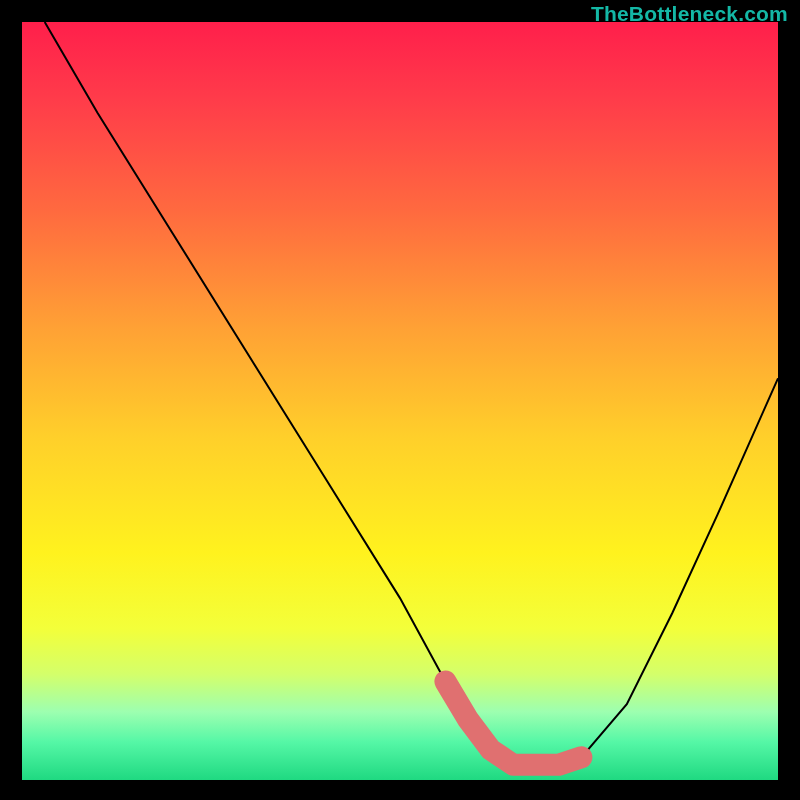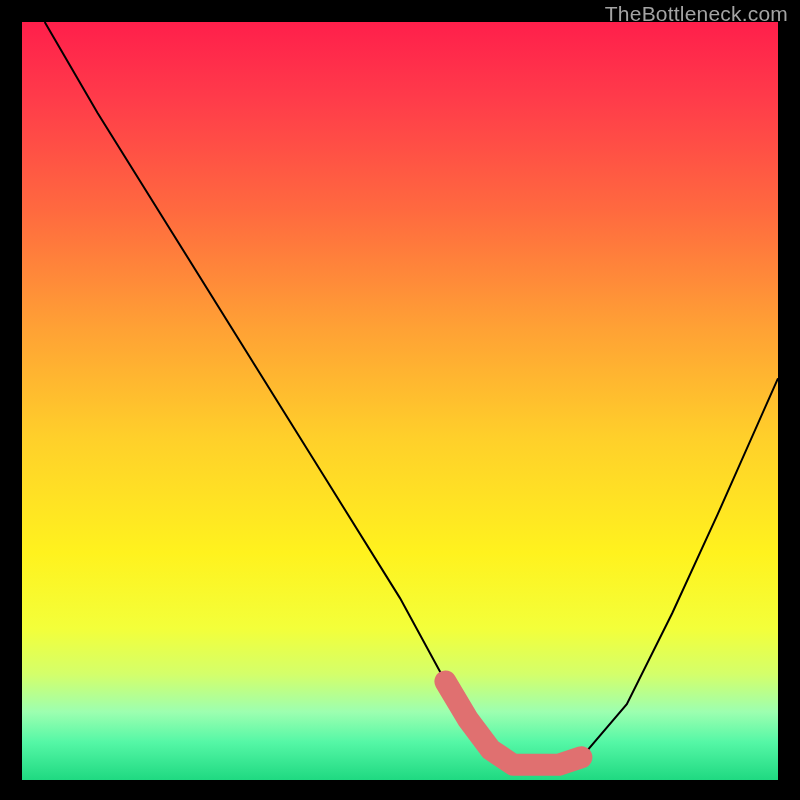--- a/index.html
+++ b/index.html
@@ -16,23 +16,23 @@
     left: 22px;
     top: 22px;
     width: 756px;
     height: 758px;
     background: #000;
   }
   .watermark {
     position: absolute;
     top: 2px;
     right: 12px;
-    color: #a3a3a3;
+    color: #14b8a6;
     font-size: 21px;
-    font-weight: 400;
+    font-weight: 700;
     letter-spacing: 0.2px;
   }
   svg { display: block; }
 </style>
 </head>
 <body>
 
 <div class="frame">
   <svg id="chart-svg" width="756" height="758" viewBox="0 0 756 758" preserveAspectRatio="none">
     <defs>

